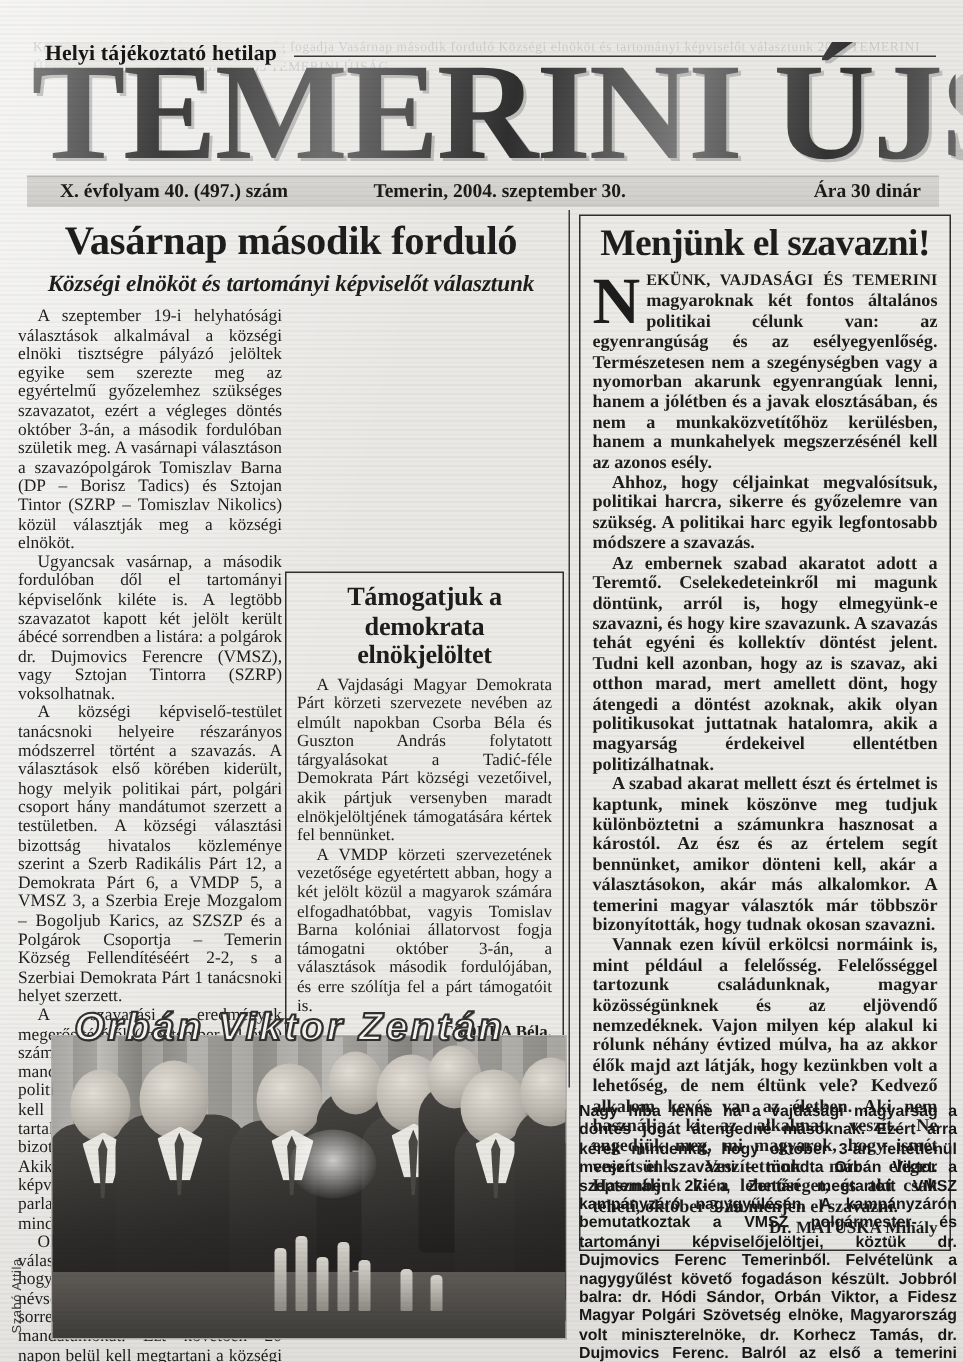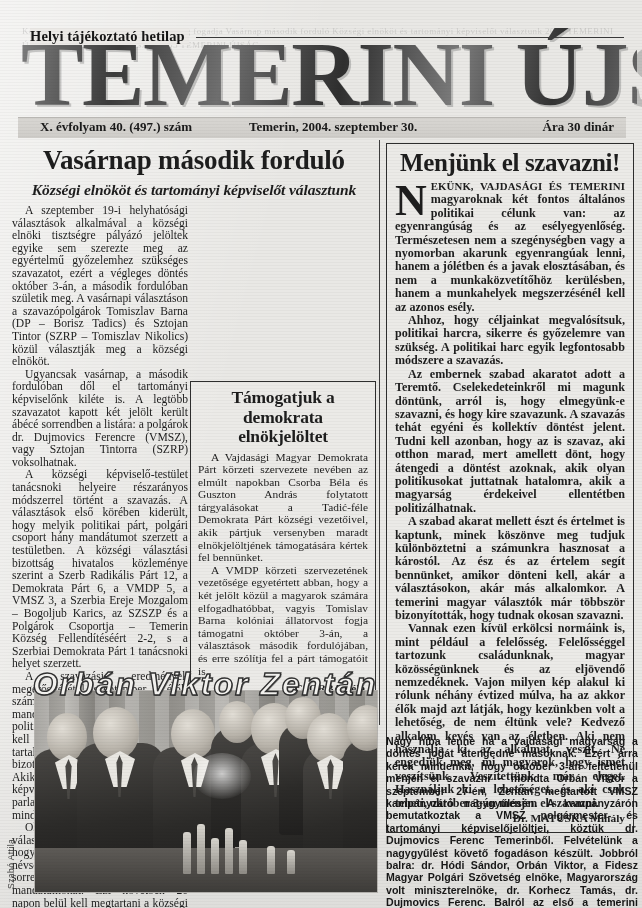--- a/index.html
+++ b/index.html
@@ -139,23 +139,23 @@
     position:absolute;left:386px;top:735px;width:252px;
     font-family:"Liberation Sans",sans-serif;
     font-weight:bold;font-size:10.6px;line-height:12.4px;
     text-align:justify;color:#171717;
     hyphens:auto;-webkit-hyphens:auto;
   }
 
   
   .photo-wrap{position:absolute;left:14px;top:669px;width:362px;height:228px;}
   .banner{
-    position:absolute;left:16px;top:0;width:350px;height:30px;z-index:4;
+    position:absolute;left:4px;top:0;width:350px;height:30px;z-index:4;
     font-family:"Liberation Sans",sans-serif;
-    font-style:italic;font-weight:bold;font-size:32px;line-height:30px;
+    font-style:italic;font-weight:bold;font-size:26px;line-height:30px;
     letter-spacing:2px;text-align:center;
     color:#f2f1ee;
     -webkit-text-stroke:1.4px #2f2f2f;
     text-shadow:1px 1px 0 rgba(40,40,40,.55);
   }
   .photo{
     position:absolute;left:20px;top:21px;width:342px;height:201px;
     overflow:hidden;border:1px solid #b6b4b0;
     background:linear-gradient(#8d8b88,#6f6d6a);
   }

